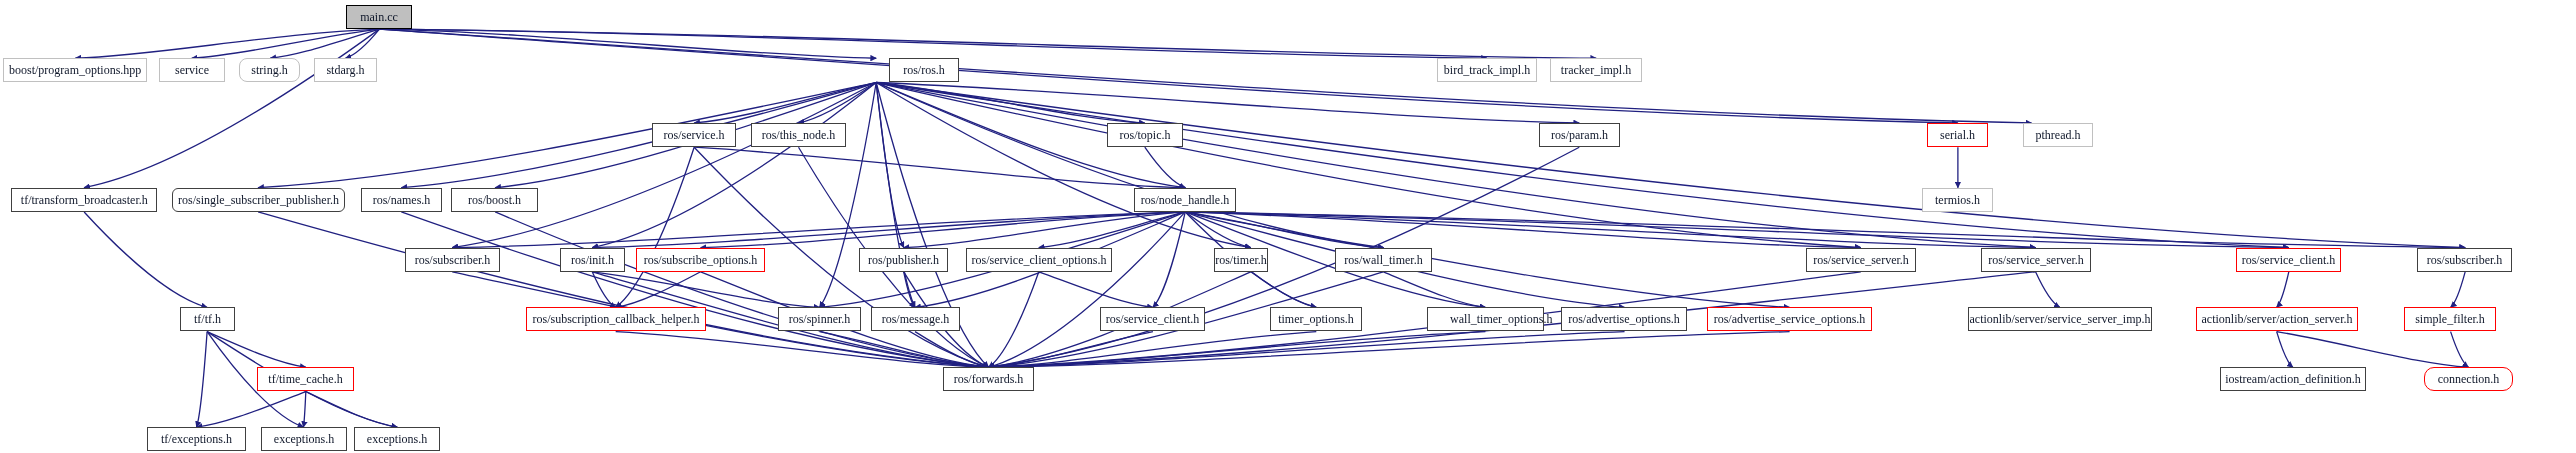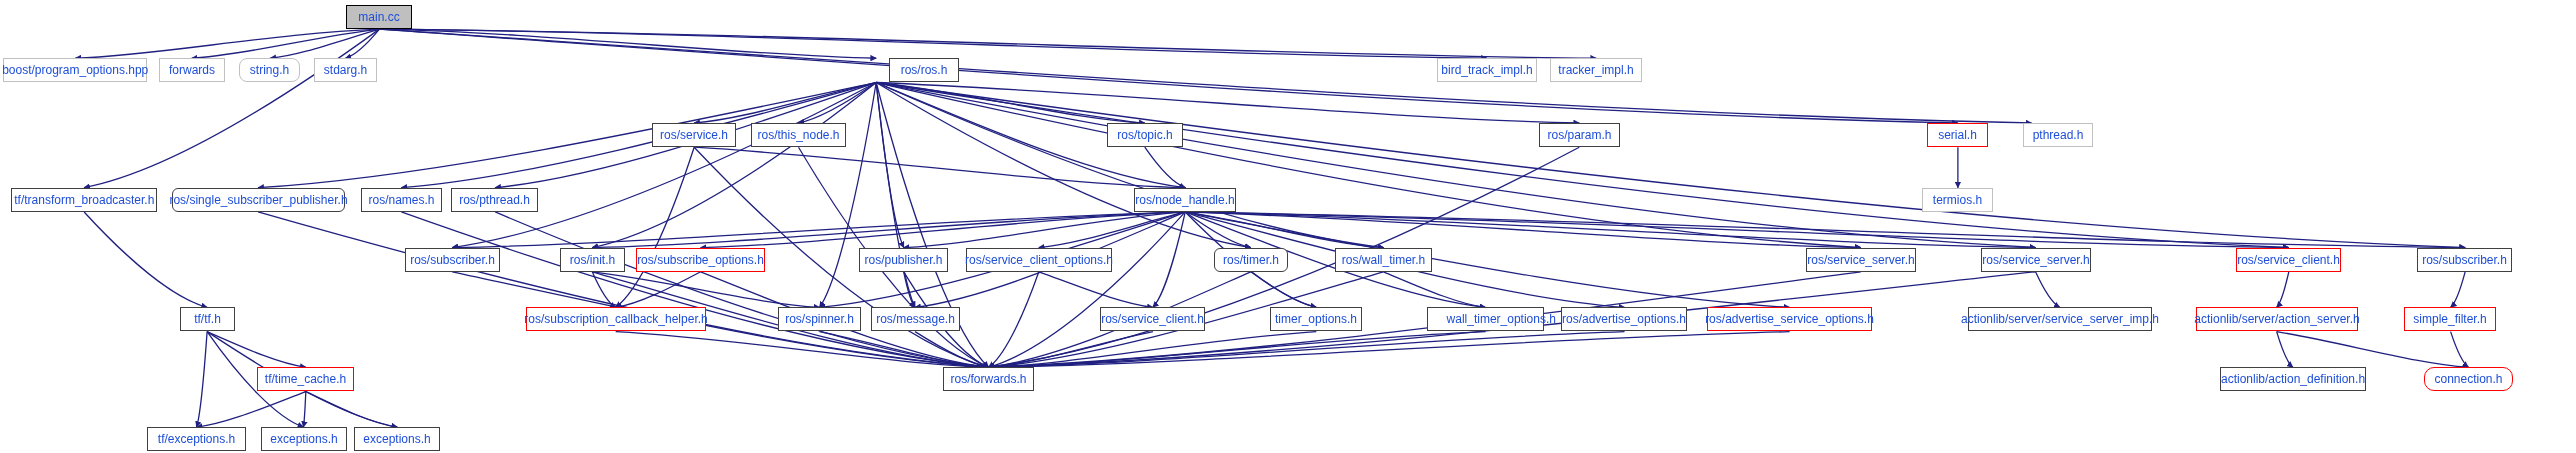--- a/index.html
+++ b/index.html
@@ -25,26 +25,27 @@
   }
   .node {
     position: absolute;
     box-sizing: border-box;
     display: flex;
     align-items: center;
     justify-content: center;
     height: 24px;
     border: 0.8px solid #404040;
     background: #ffffff;
-    color: #1d4ed8;
+    color: #0f172a;
     font-size: 12px;
     line-height: 1;
     white-space: nowrap;
     padding: 0 6.5px;
     letter-spacing: 0px;
+    font-family: Liberation Serif, serif;
   }
   .node.root {
     background: #bfbfbf;
     border: 0.8px solid #000000;
   }
   .node.plain {
     border: 0.8px solid #c0c0c0;
   }
   .node.red {
     border: 0.8px solid #ff0000;
@@ -156,63 +157,63 @@
         <path d="M 2814 410 C 2896.95 423.53499999999997, 2984.64 449.6, 3051 454" fill="none" stroke="#202080" stroke-width="1.6" marker-end="url(#arrow)"></path>
         <path d="M 3029 410 C 3036.7 433.21, 3044.84 449.6, 3051 454" fill="none" stroke="#202080" stroke-width="1.6" marker-end="url(#arrow)"></path>
         <path d="M 378 484 C 330.75 502.125, 280.8 523.6, 243 528" fill="none" stroke="#202080" stroke-width="1.6" marker-end="url(#arrow)"></path>
         <path d="M 378 484 C 376.95 508.065, 375.84 523.6, 375 528" fill="none" stroke="#202080" stroke-width="1.6" marker-end="url(#arrow)"></path>
         <path d="M 378 484 C 417.55 503.115, 459.36 523.6, 491 528" fill="none" stroke="#202080" stroke-width="1.6" marker-end="url(#arrow)"></path>
       </g>
   </svg>
   <div id="nodes-layer">
       <div class="node root" style="left: 346px; top: 4.9px; width: 66px;">main.cc</div>
       <div class="node plain" style="left: 3.2px; top: 58px; width: 144px;">boost/program_options.hpp</div>
-      <div class="node plain" style="left: 159px; top: 58px; width: 66px;">forwards</div>
+      <div class="node plain" style="left: 159px; top: 58px; width: 66px;">service</div>
       <div class="node plain" style="left: 239px; top: 58px; width: 61px; border-radius: 8px;">string.h</div>
       <div class="node plain" style="left: 314px; top: 58px; width: 63px;">stdarg.h</div>
       <div class="node" style="left: 841px; top: 58px; width: 70px; margin-left: 48px;">ros/ros.h</div>
       <div class="node plain" style="left: 1437px; top: 58px; width: 100px;">bird_track_impl.h</div>
       <div class="node plain" style="left: 1550px; top: 58px; width: 92px;">tracker_impl.h</div>
       <div class="node" style="left: 652px; top: 123px; width: 84px;">ros/service.h</div>
       <div class="node" style="left: 751px; top: 123px; width: 95px;">ros/this_node.h</div>
       <div class="node" style="left: 1107px; top: 123px; width: 76px;">ros/topic.h</div>
       <div class="node" style="left: 1539px; top: 123px; width: 81px;">ros/param.h</div>
       <div class="node red" style="left: 1927px; top: 123px; width: 61px;">serial.h</div>
       <div class="node plain" style="left: 1997px; top: 123px; width: 70px; margin-left: 26px;">pthread.h</div>
       <div class="node" style="left: 11.3px; top: 188px; width: 146px;">tf/transform_broadcaster.h</div>
       <div class="node" style="left: 172px; top: 188px; width: 173px; border-radius: 6px;">ros/single_subscriber_publisher.h</div>
       <div class="node" style="left: 361px; top: 188px; width: 81px;">ros/names.h</div>
-      <div class="node" style="left: 451px; top: 188px; width: 87px;">ros/pthread.h</div>
+      <div class="node" style="left: 451px; top: 188px; width: 87px;">ros/boost.h</div>
       <div class="node" style="left: 1134px; top: 188px; width: 102px;">ros/node_handle.h</div>
       <div class="node plain" style="left: 1922px; top: 188px; width: 71px;">termios.h</div>
       <div class="node" style="left: 405px; top: 248px; width: 95px;">ros/subscriber.h</div>
       <div class="node" style="left: 560px; top: 248px; width: 65px;">ros/init.h</div>
       <div class="node red" style="left: 636px; top: 248px; width: 129px;">ros/subscribe_options.h</div>
       <div class="node" style="left: 859px; top: 248px; width: 89px;">ros/publisher.h</div>
       <div class="node" style="left: 966px; top: 248px; width: 146px;">ros/service_client_options.h</div>
-      <div class="node" style="left: 1214px; top: 248px; width: 74px; border-radius: 6px;">ros/timer.h</div>
+      <div class="node" style="left: 1214px; top: 248px; width: 54px;">ros/timer.h</div>
       <div class="node" style="left: 1335px; top: 248px; width: 97px;">ros/wall_timer.h</div>
       <div class="node" style="left: 1806px; top: 248px; width: 110px;">ros/service_server.h</div>
       <div class="node" style="left: 1981px; top: 248px; width: 110px;">ros/service_server.h</div>
       <div class="node red" style="left: 2236px; top: 248px; width: 105px;">ros/service_client.h</div>
       <div class="node" style="left: 2417px; top: 248px; width: 95px;">ros/subscriber.h</div>
       <div class="node" style="left: 180px; top: 307px; width: 55px;">tf/tf.h</div>
       <div class="node red" style="left: 526px; top: 307px; width: 180px;">ros/subscription_callback_helper.h</div>
       <div class="node" style="left: 778px; top: 307px; width: 83px;">ros/spinner.h</div>
       <div class="node" style="left: 871px; top: 307px; width: 89px;">ros/message.h</div>
       <div class="node" style="left: 1100px; top: 307px; width: 105px;">ros/service_client.h</div>
       <div class="node" style="left: 1270px; top: 307px; width: 92px;">timer_options.h</div>
       <div class="node" style="left: 1427px; top: 307px; width: 117px; padding-left: 38px;">wall_timer_options.h</div>
       <div class="node" style="left: 1561px; top: 307px; width: 126px;">ros/advertise_options.h</div>
       <div class="node red" style="left: 1707px; top: 307px; width: 165px;">ros/advertise_service_options.h</div>
       <div class="node" style="left: 1968px; top: 307px; width: 184px;">actionlib/server/service_server_imp.h</div>
       <div class="node red" style="left: 2196px; top: 307px; width: 162px;">actionlib/server/action_server.h</div>
       <div class="node red" style="left: 2404px; top: 307px; width: 92px;">simple_filter.h</div>
       <div class="node" style="left: 943px; top: 367px; width: 91px;">ros/forwards.h</div>
       <div class="node red" style="left: 257px; top: 367px; width: 97px;">tf/time_cache.h</div>
-      <div class="node" style="left: 2220px; top: 367px; width: 146px;">actionlib/action_definition.h</div>
+      <div class="node" style="left: 2220px; top: 367px; width: 146px;">iostream/action_definition.h</div>
       <div class="node red" style="left: 2424px; top: 367px; width: 89px; border-radius: 10px;">connection.h</div>
       <div class="node" style="left: 147px; top: 427px; width: 99px;">tf/exceptions.h</div>
       <div class="node" style="left: 261px; top: 427px; width: 86px;">exceptions.h</div>
       <div class="node" style="left: 354px; top: 427px; width: 86px;">exceptions.h</div>
     </div>
 </div>
 
 
 </body></html>

